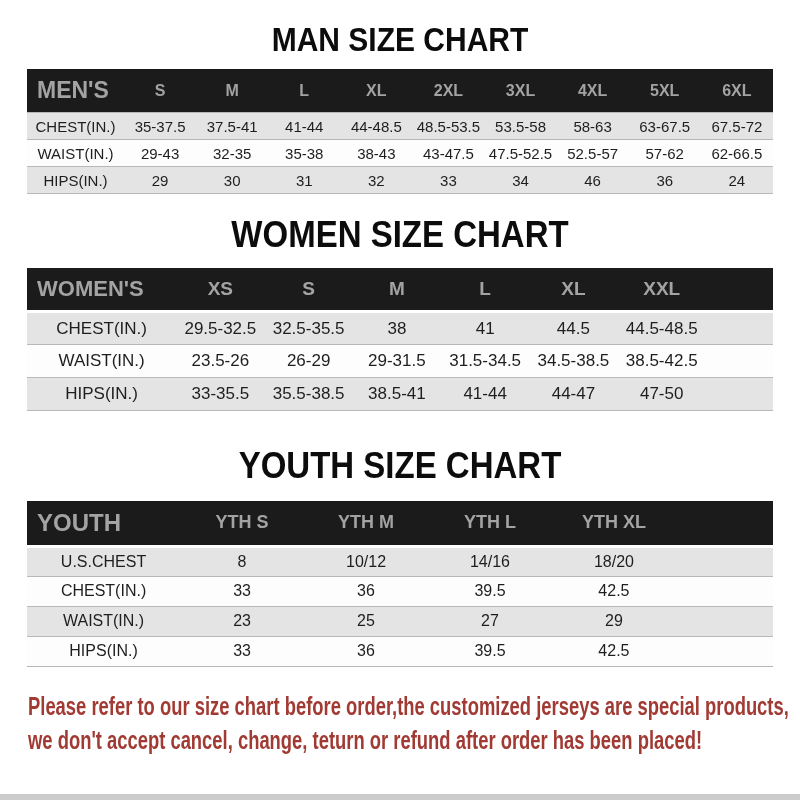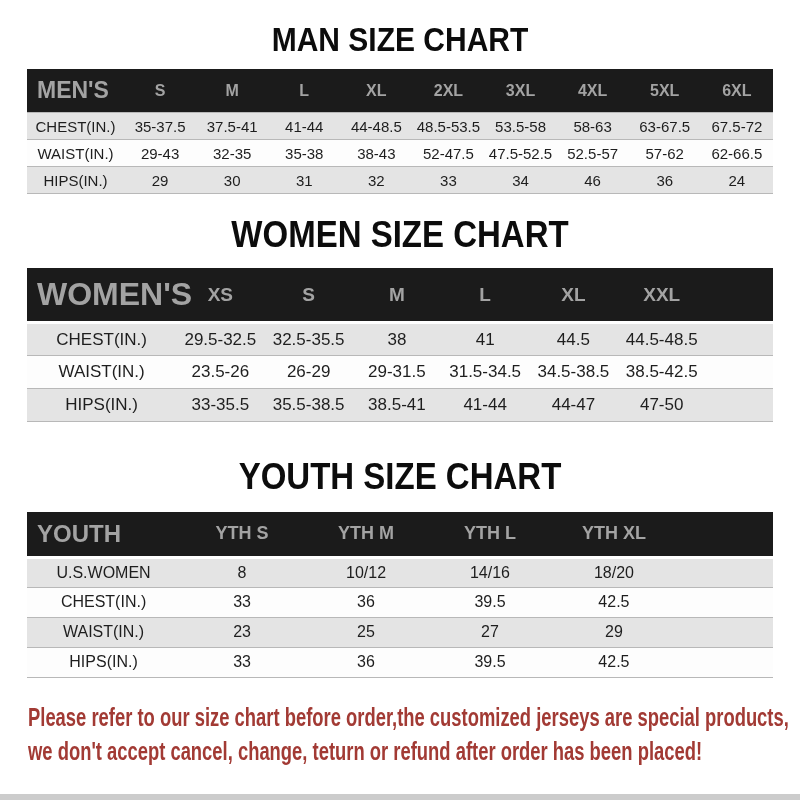--- a/index.html
+++ b/index.html
@@ -58,21 +58,21 @@
 
   
   .t-men thead th { height: 28px; font-size: 16px; }
   .t-men thead th.corner { font-size: 23px; width: 13%; }
   .t-men thead th:not(.corner) { width: 9.66%; }
   .t-men tbody tr { height: 27px; }
   .t-men tbody td { font-size: 15px; }
 
   
   .t-women thead th { height: 40px; font-size: 19px; border-bottom: 3px solid #fff; }
-  .t-women thead th.corner { font-size: 32px; width: 20%; }
+  .t-women thead th.corner { font-size: 22px; width: 20%; }
   .t-women thead th.spacer { width: 9%; }
   .t-women thead th:not(.corner):not(.spacer) { width: 11.83%; margin-top: 16px; }
   .t-women tbody tr { height: 33px; }
   .t-women tbody td { font-size: 17px; }
 
   
   .t-youth thead th { height: 40px; font-size: 18px; border-bottom: 3px solid #fff; }
   .t-youth thead th.corner { font-size: 24px; width: 20.5%; margin-top: 16px; }
   .t-youth thead th.spacer { width: 13%; }
   .t-youth thead th:not(.corner):not(.spacer) { width: 16.6%; }
@@ -135,21 +135,21 @@
             <td>58-63</td>
             <td>63-67.5</td>
             <td>67.5-72</td>
           </tr>
           <tr>
             <td class="rlabel">WAIST(IN.)</td>
             <td>29-43</td>
             <td>32-35</td>
             <td>35-38</td>
             <td>38-43</td>
-            <td>52-47.5</td>
+            <td>43-47.5</td>
             <td>47.5-52.5</td>
             <td>52.5-57</td>
             <td>57-62</td>
             <td>62-66.5</td>
           </tr>
           <tr>
             <td class="rlabel">HIPS(IN.)</td>
             <td>29</td>
             <td>30</td>
             <td>31</td>
@@ -222,21 +222,21 @@
             <th class="corner">YOUTH</th>
             <th>YTH S</th>
             <th>YTH M</th>
             <th>YTH L</th>
             <th>YTH XL</th>
             <th class="spacer"></th>
           </tr>
         </thead>
         <tbody>
           <tr>
-            <td class="rlabel">U.S.WOMEN</td>
+            <td class="rlabel">U.S.CHEST</td>
             <td>8</td>
             <td>10/12</td>
             <td>14/16</td>
             <td>18/20</td>
             <td class="spacer"></td>
           </tr>
           <tr>
             <td class="rlabel">CHEST(IN.)</td>
             <td>33</td>
             <td>36</td>

